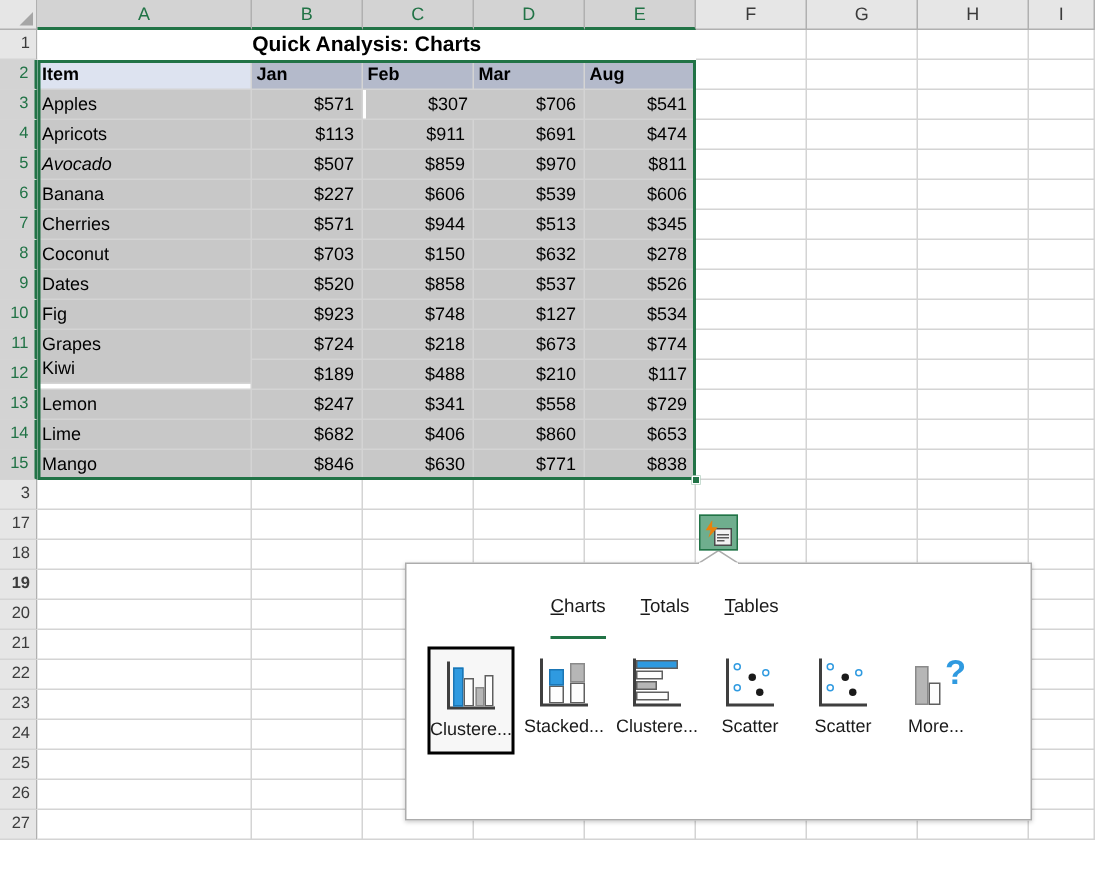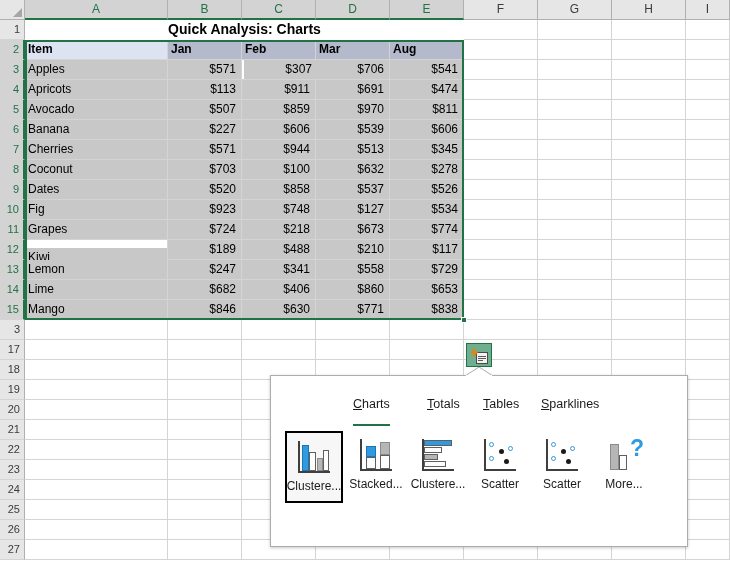--- a/index.html
+++ b/index.html
@@ -124,21 +124,21 @@
       <div class="rh sel" style="top: 180px;">9</div>
       <div class="rh sel" style="top: 200px;">10</div>
       <div class="rh sel" style="top: 220px;">11</div>
       <div class="rh sel" style="top: 240px;">12</div>
       <div class="rh sel" style="top: 260px;">13</div>
       <div class="rh sel" style="top: 280px;">14</div>
       <div class="rh sel" style="top: 300px;">15</div>
       <div class="rh" style="top: 320px;">3</div>
       <div class="rh" style="top: 340px;">17</div>
       <div class="rh" style="top: 360px;">18</div>
-      <div class="rh" style="top: 380px;">19</div>
+      <div class="rh" style="top: 380px; font-weight: bold;">19</div>
       <div class="rh" style="top: 400px;">20</div>
       <div class="rh" style="top: 420px;">21</div>
       <div class="rh" style="top: 440px;">22</div>
       <div class="rh" style="top: 460px;">23</div>
       <div class="rh" style="top: 480px;">24</div>
       <div class="rh" style="top: 500px;">25</div>
       <div class="rh" style="top: 520px;">26</div>
       <div class="rh" style="top: 540px;">27</div>
     </div>
   <div id="cells">
@@ -394,56 +394,56 @@
       <div class="cell selfill" style="left: 25px; width: 143px; top: 60px;">Apples</div>
       <div class="cell selfill num" style="left: 168px; width: 74px; top: 60px;">$571</div>
       <div class="cell selfill num" style="left: 244px; width: 74px; top: 60px;">$307</div>
       <div class="cell selfill num" style="left: 316px; width: 74px; top: 60px;">$706</div>
       <div class="cell selfill num" style="left: 390px; width: 74px; top: 60px;">$541</div>
       <div class="cell selfill" style="left: 25px; width: 143px; top: 80px;">Apricots</div>
       <div class="cell selfill num" style="left: 168px; width: 74px; top: 80px;">$113</div>
       <div class="cell selfill num" style="left: 242px; width: 74px; top: 80px;">$911</div>
       <div class="cell selfill num" style="left: 316px; width: 74px; top: 80px;">$691</div>
       <div class="cell selfill num" style="left: 390px; width: 74px; top: 80px;">$474</div>
-      <div class="cell selfill" style="left: 25px; width: 143px; top: 100px;">Avocado</div>
+      <div class="cell selfill" style="left: 25px; width: 143px; top: 100px; font-style: italic;">Avocado</div>
       <div class="cell selfill num" style="left: 168px; width: 74px; top: 100px;">$507</div>
       <div class="cell selfill num" style="left: 242px; width: 74px; top: 100px;">$859</div>
       <div class="cell selfill num" style="left: 316px; width: 74px; top: 100px;">$970</div>
       <div class="cell selfill num" style="left: 390px; width: 74px; top: 100px;">$811</div>
       <div class="cell selfill" style="left: 25px; width: 143px; top: 120px;">Banana</div>
       <div class="cell selfill num" style="left: 168px; width: 74px; top: 120px;">$227</div>
       <div class="cell selfill num" style="left: 242px; width: 74px; top: 120px;">$606</div>
       <div class="cell selfill num" style="left: 316px; width: 74px; top: 120px;">$539</div>
       <div class="cell selfill num" style="left: 390px; width: 74px; top: 120px;">$606</div>
       <div class="cell selfill" style="left: 25px; width: 143px; top: 140px;">Cherries</div>
       <div class="cell selfill num" style="left: 168px; width: 74px; top: 140px;">$571</div>
       <div class="cell selfill num" style="left: 242px; width: 74px; top: 140px;">$944</div>
       <div class="cell selfill num" style="left: 316px; width: 74px; top: 140px;">$513</div>
       <div class="cell selfill num" style="left: 390px; width: 74px; top: 140px;">$345</div>
       <div class="cell selfill" style="left: 25px; width: 143px; top: 160px;">Coconut</div>
       <div class="cell selfill num" style="left: 168px; width: 74px; top: 160px;">$703</div>
-      <div class="cell selfill num" style="left: 242px; width: 74px; top: 160px;">$100</div>
+      <div class="cell selfill num" style="left: 242px; width: 74px; top: 160px;">$150</div>
       <div class="cell selfill num" style="left: 316px; width: 74px; top: 160px;">$632</div>
       <div class="cell selfill num" style="left: 390px; width: 74px; top: 160px;">$278</div>
       <div class="cell selfill" style="left: 25px; width: 143px; top: 180px;">Dates</div>
       <div class="cell selfill num" style="left: 168px; width: 74px; top: 180px;">$520</div>
       <div class="cell selfill num" style="left: 242px; width: 74px; top: 180px;">$858</div>
       <div class="cell selfill num" style="left: 316px; width: 74px; top: 180px;">$537</div>
       <div class="cell selfill num" style="left: 390px; width: 74px; top: 180px;">$526</div>
       <div class="cell selfill" style="left: 25px; width: 143px; top: 200px;">Fig</div>
       <div class="cell selfill num" style="left: 168px; width: 74px; top: 200px;">$923</div>
       <div class="cell selfill num" style="left: 242px; width: 74px; top: 200px;">$748</div>
       <div class="cell selfill num" style="left: 316px; width: 74px; top: 200px;">$127</div>
       <div class="cell selfill num" style="left: 390px; width: 74px; top: 200px;">$534</div>
       <div class="cell selfill" style="left: 25px; width: 143px; top: 220px;">Grapes</div>
       <div class="cell selfill num" style="left: 168px; width: 74px; top: 220px;">$724</div>
       <div class="cell selfill num" style="left: 242px; width: 74px; top: 220px;">$218</div>
       <div class="cell selfill num" style="left: 316px; width: 74px; top: 220px;">$673</div>
       <div class="cell selfill num" style="left: 390px; width: 74px; top: 220px;">$774</div>
-      <div class="cell selfill" style="left: 25px; width: 143px; top: 248px;">Kiwi</div>
+      <div class="cell selfill" style="left: 25px; width: 143px; top: 236px;">Kiwi</div>
       <div class="cell selfill num" style="left: 168px; width: 74px; top: 240px;">$189</div>
       <div class="cell selfill num" style="left: 242px; width: 74px; top: 240px;">$488</div>
       <div class="cell selfill num" style="left: 316px; width: 74px; top: 240px;">$210</div>
       <div class="cell selfill num" style="left: 390px; width: 74px; top: 240px;">$117</div>
       <div class="cell selfill" style="left: 25px; width: 143px; top: 260px;">Lemon</div>
       <div class="cell selfill num" style="left: 168px; width: 74px; top: 260px;">$247</div>
       <div class="cell selfill num" style="left: 242px; width: 74px; top: 260px;">$341</div>
       <div class="cell selfill num" style="left: 316px; width: 74px; top: 260px;">$558</div>
       <div class="cell selfill num" style="left: 390px; width: 74px; top: 260px;">$729</div>
       <div class="cell selfill" style="left: 25px; width: 143px; top: 280px;">Lime</div>
@@ -472,24 +472,23 @@
     </span>
   </div>
 
   <svg id="qa-pointer" viewBox="0 0 28 9">
     <polygon points="14,0 28,9 0,9" fill="#ffffff" stroke="#acacac" stroke-width="1"></polygon>
     <rect x="1" y="8" width="26" height="2" fill="#ffffff"></rect>
   </svg>
 
   <div id="qa-panel">
     <div class="qa-tabs" id="qa-tabs">
-        <div class="qa-tab active" style="left: 80px; text-align: right;"><u>C</u>harts<span class="tab-underline"></span></div>
+        <div class="qa-tab active" style="left: 94px; text-align: right;"><u>C</u>harts<span class="tab-underline"></span></div>
         <div class="qa-tab" style="left: 154px;"><u>T</u>otals</div>
         <div class="qa-tab" style="left: 210px;"><u>T</u>ables</div>
-        <div class="qa-tab" style="left: 268px;"><u>S</u>parklines</div>
       </div>
     <div class="qa-items" id="qa-items">
         <div class="qa-item selected" style="left: 0px;">
           <span class="qa-ico">
             <span class="ax-v"></span>
             <span class="ax-h"></span>
             <span class="bar bl" style="left:8px;width:7px;height:26px;"></span>
             <span class="bar wh" style="left:15px;width:7px;height:19px;"></span>
             <span class="bar gy" style="left:23px;width:6px;height:13px;"></span>
             <span class="bar wh" style="left:29px;width:6px;height:21px;"></span>

